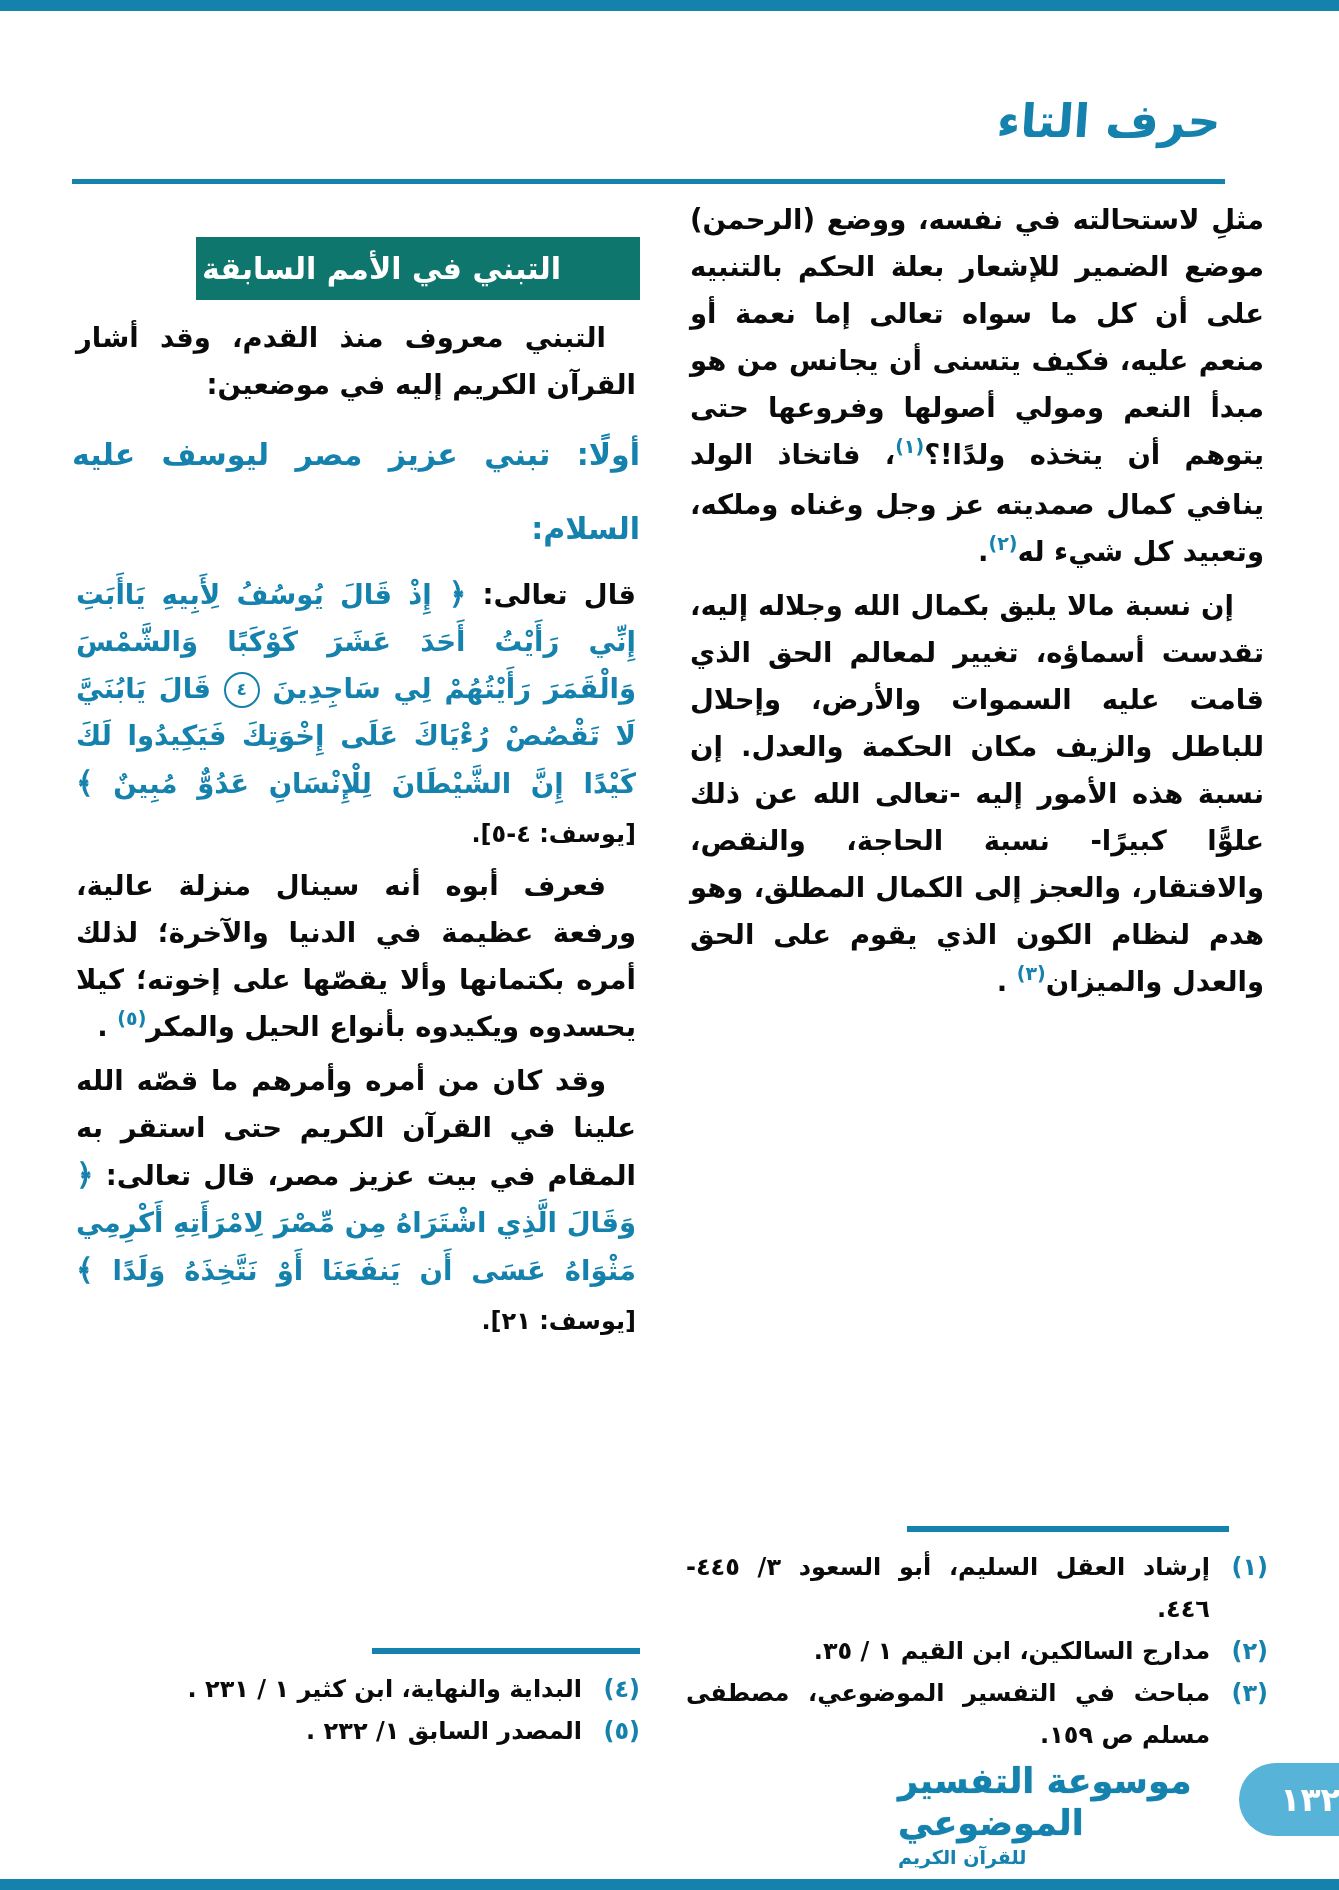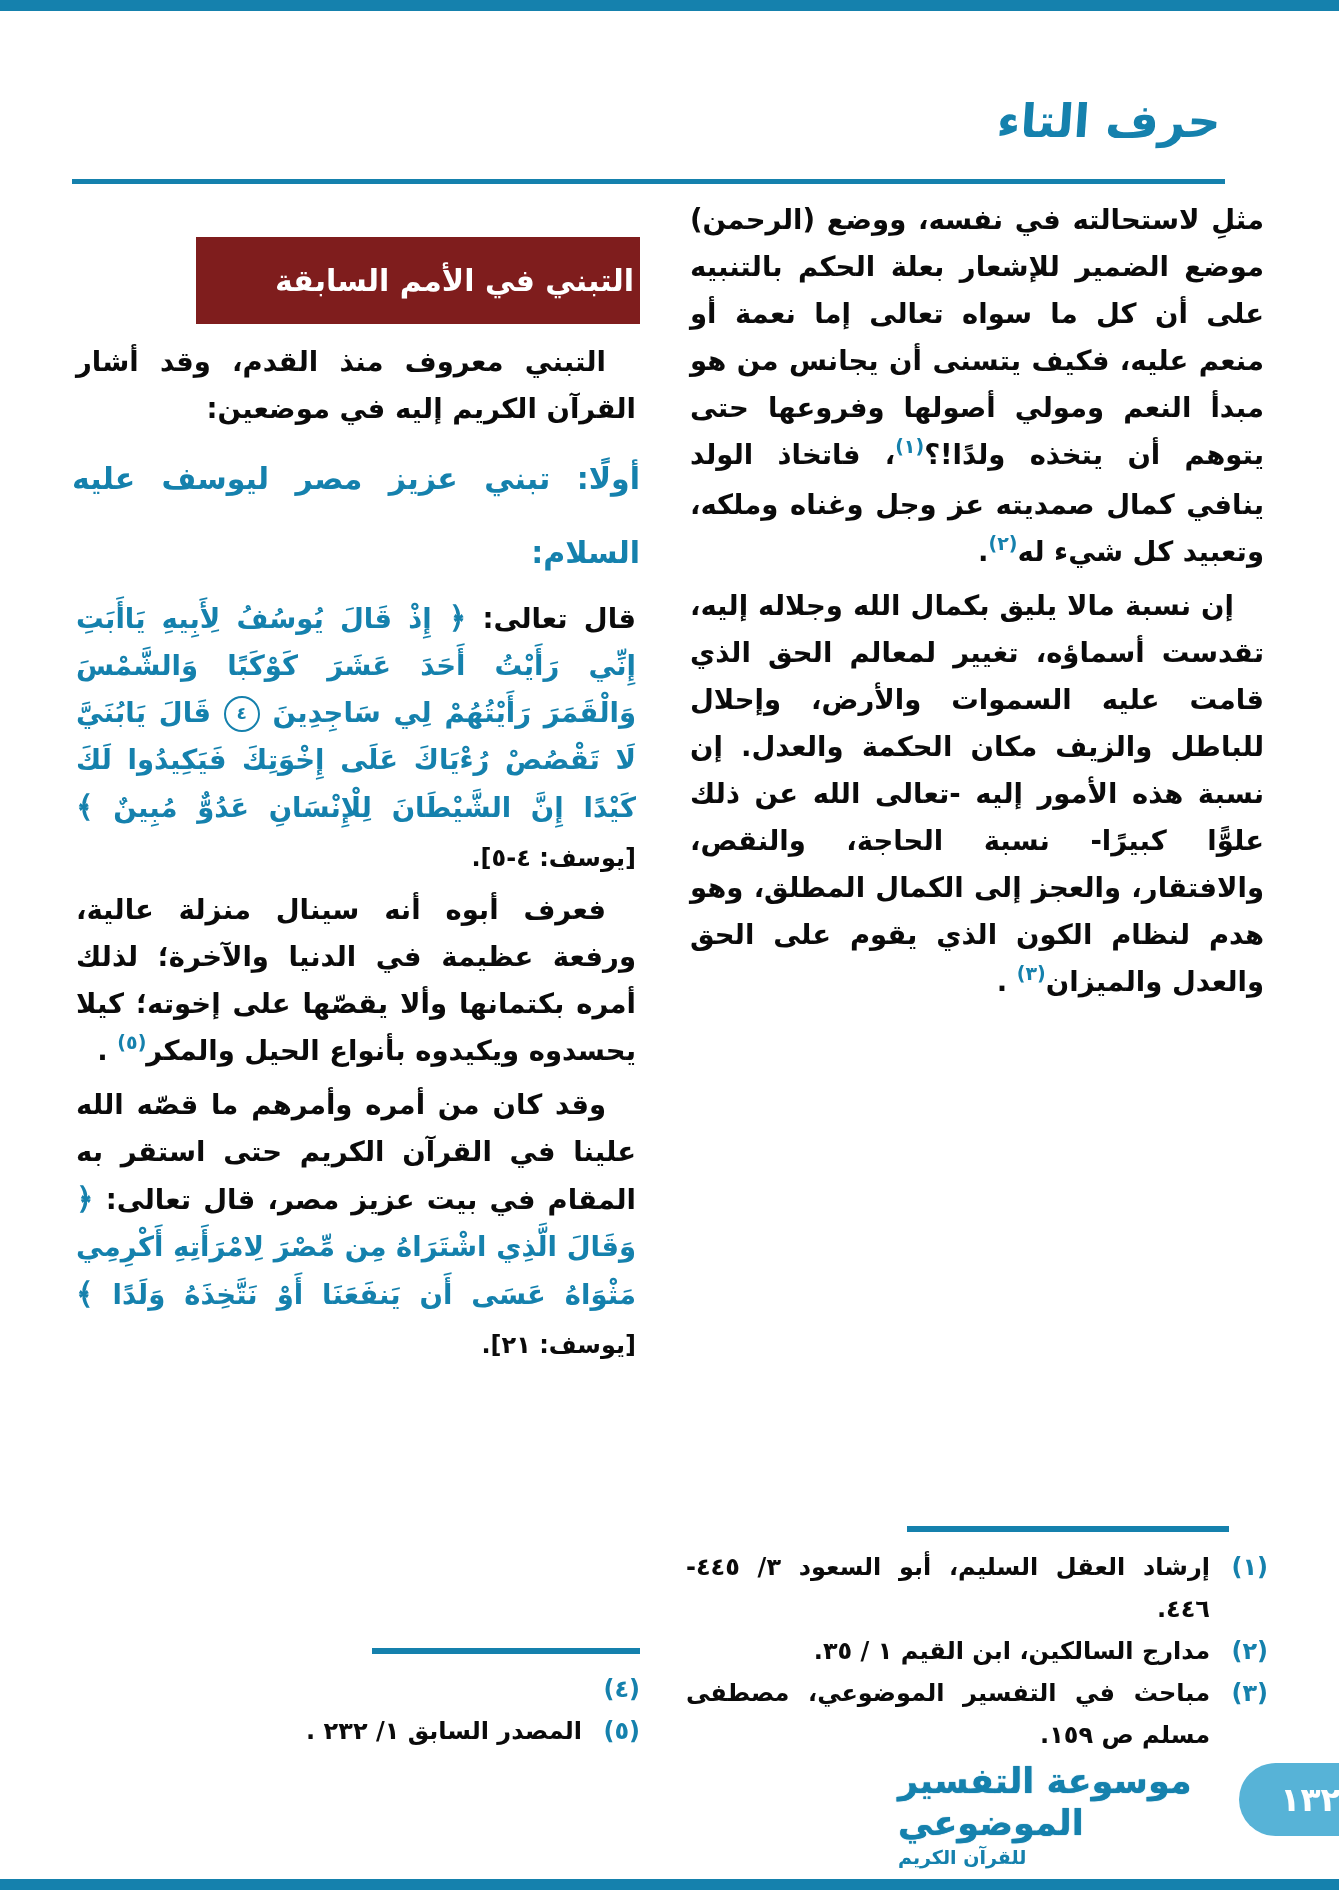--- a/index.html
+++ b/index.html
@@ -52,26 +52,26 @@
     color:#1581ad;
     font-size:19px;
     position:relative;
     top:-11px;
     font-weight:700;
   }
 
   .section-box{
     width:444px;
     margin:47px 0 14px auto;
-    background:#7f1d1d;
+    background:#0f766e;
     color:#ffffff;
-    text-align:right;
+    text-align:left;
     font-size:30px;
     font-weight:bold;
-    padding:26px 6px;
+    padding:14px 6px;
     box-sizing:border-box;
   }
 
   .subheading{
     margin:10px 0 4px 0;
     color:#1581ad;
     font-size:30px;
     font-weight:bold;
     line-height:74px;
     text-align:justify;
@@ -187,20 +187,21 @@
     <div class="fn-item">
       <span class="fn-num">(٣)</span>
       <span class="fn-text">مباحث في التفسير الموضوعي، مصطفى مسلم ص ١٥٩.</span>
     </div>
   </div>
 
   <div class="footnotes footnotes-left">
     <div class="fn-rule r2"></div>
     <div class="fn-item">
       <span class="fn-num">(٤)</span>
+      <span class="fn-text">البداية والنهاية، ابن كثير ١ / ٢٣١ .</span>
     </div>
     <div class="fn-item">
       <span class="fn-num">(٥)</span>
       <span class="fn-text">المصدر السابق ١/ ٢٣٢ .</span>
     </div>
   </div>
 
   <div class="logo">
     <div class="logo-main">موسوعة التفسير الموضوعي</div>
     <div class="logo-sub">للقرآن الكريم</div>

